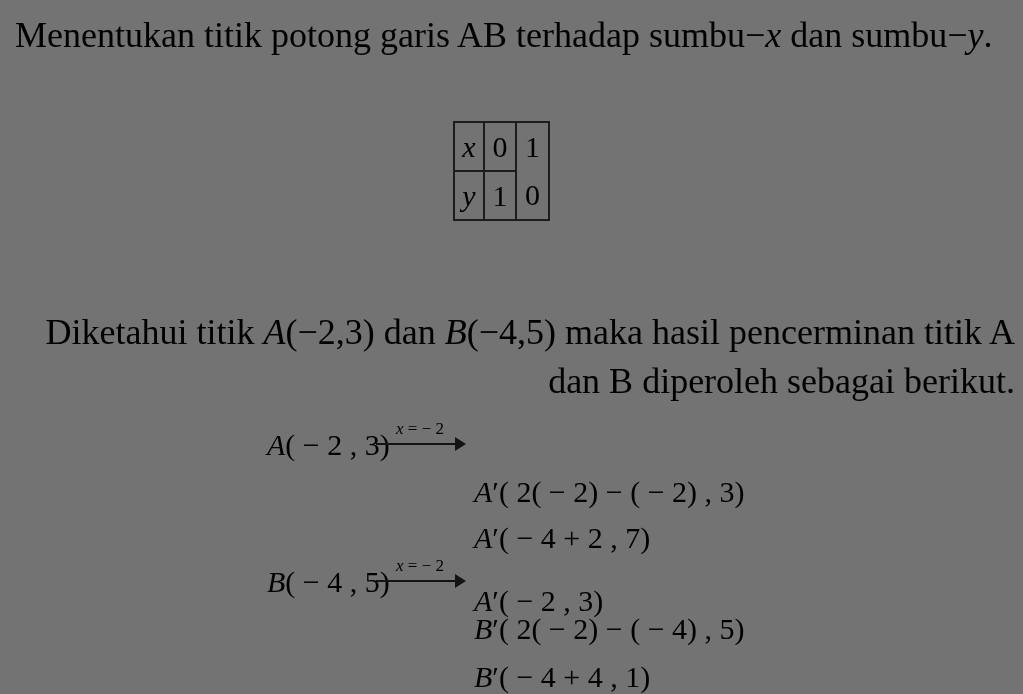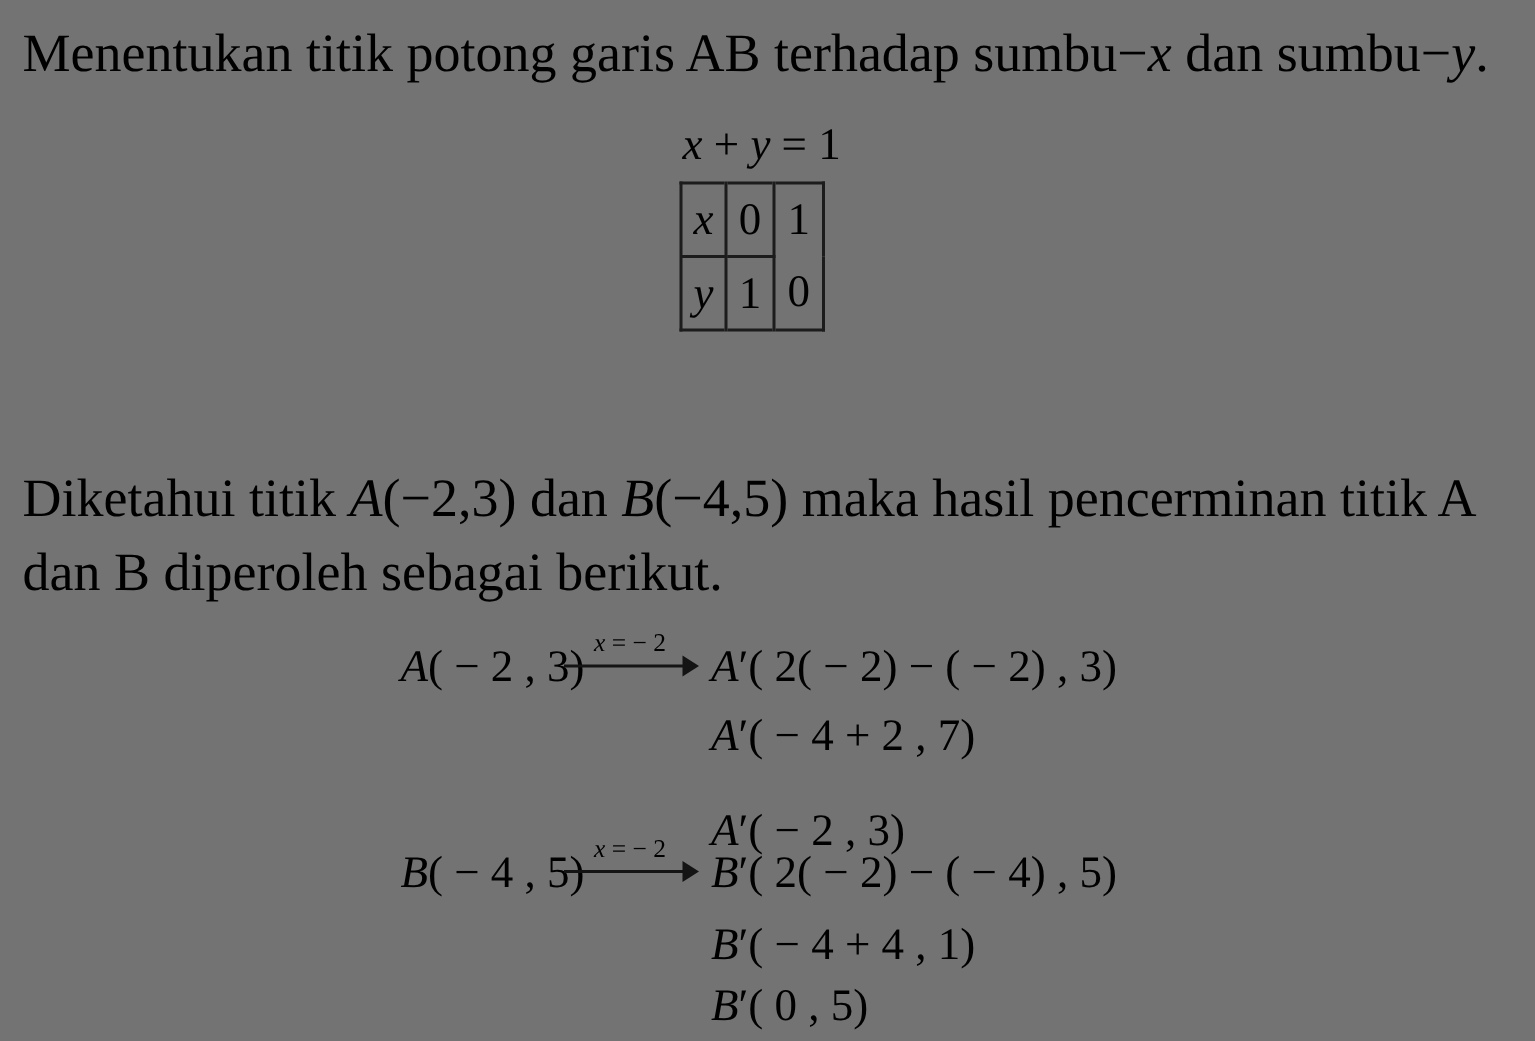--- a/index.html
+++ b/index.html
@@ -12,38 +12,37 @@
   .eq{position:absolute;left:455px;top:80px;font-size:30px;}
   table.vtable{position:absolute;left:453px;top:121px;border-collapse:collapse;
     border:2px solid #1c1c1c;font-size:30px;}
   table.vtable td{padding:0;text-align:center;vertical-align:middle;height:47px;}
   table.vtable td:nth-child(1){width:28px;}
   table.vtable td:nth-child(2){width:30px;}
   table.vtable td:nth-child(3){width:31px;}
   table.vtable td:nth-child(1),table.vtable td:nth-child(2){border-right:2px solid #1c1c1c;}
   table.vtable tr:first-child td:nth-child(1),
   table.vtable tr:first-child td:nth-child(2){border-bottom:2px solid #1c1c1c;}
-  .desc{position:absolute;left:15px;top:308px;font-size:36px;line-height:49px;width:1000px;}
+  .desc{position:absolute;left:15px;top:308px;font-size:36px;line-height:49px;width:1000px;text-align:right;}
   .mrow{position:absolute;left:0;width:100%;height:42px;font-size:30px;}
   .pt{position:absolute;left:267px;white-space:nowrap;}
-  .expr{position:absolute;left:474px;white-space:nowrap;}
+  .expr{position:absolute;left:474px;white-space:nowrap;margin-top:47px;}
   .arrow{position:absolute;left:376px;top:-9px;width:88px;}
   .alabel{display:block;text-align:center;font-size:17px;line-height:20px;height:20px;white-space:nowrap;}
   .aline{display:block;position:relative;height:2px;background:#141414;margin-top:4px;}
   .ahead{position:absolute;right:-2px;top:-6px;width:0;height:0;
     border-left:11px solid #141414;border-top:7px solid transparent;border-bottom:7px solid transparent;}
 </style>
 </head>
 <body>
 
 <div class="page">
 
   <div class="title"><span>Menentukan titik potong garis AB terhadap sumbu−</span><span class="it">x</span><span> dan sumbu−</span><span class="it">y</span><span>.</span></div>
 
-  <div class="eq"><span class="it">x</span><span> + </span><span class="it">y</span><span> = 1</span></div>
 
   <table class="vtable">
     <tbody>
         <tr>
       <td class="it">x</td>
       <td>0</td>
       <td>1</td>
     </tr>
     <tr>
       <td class="it">y</td>

